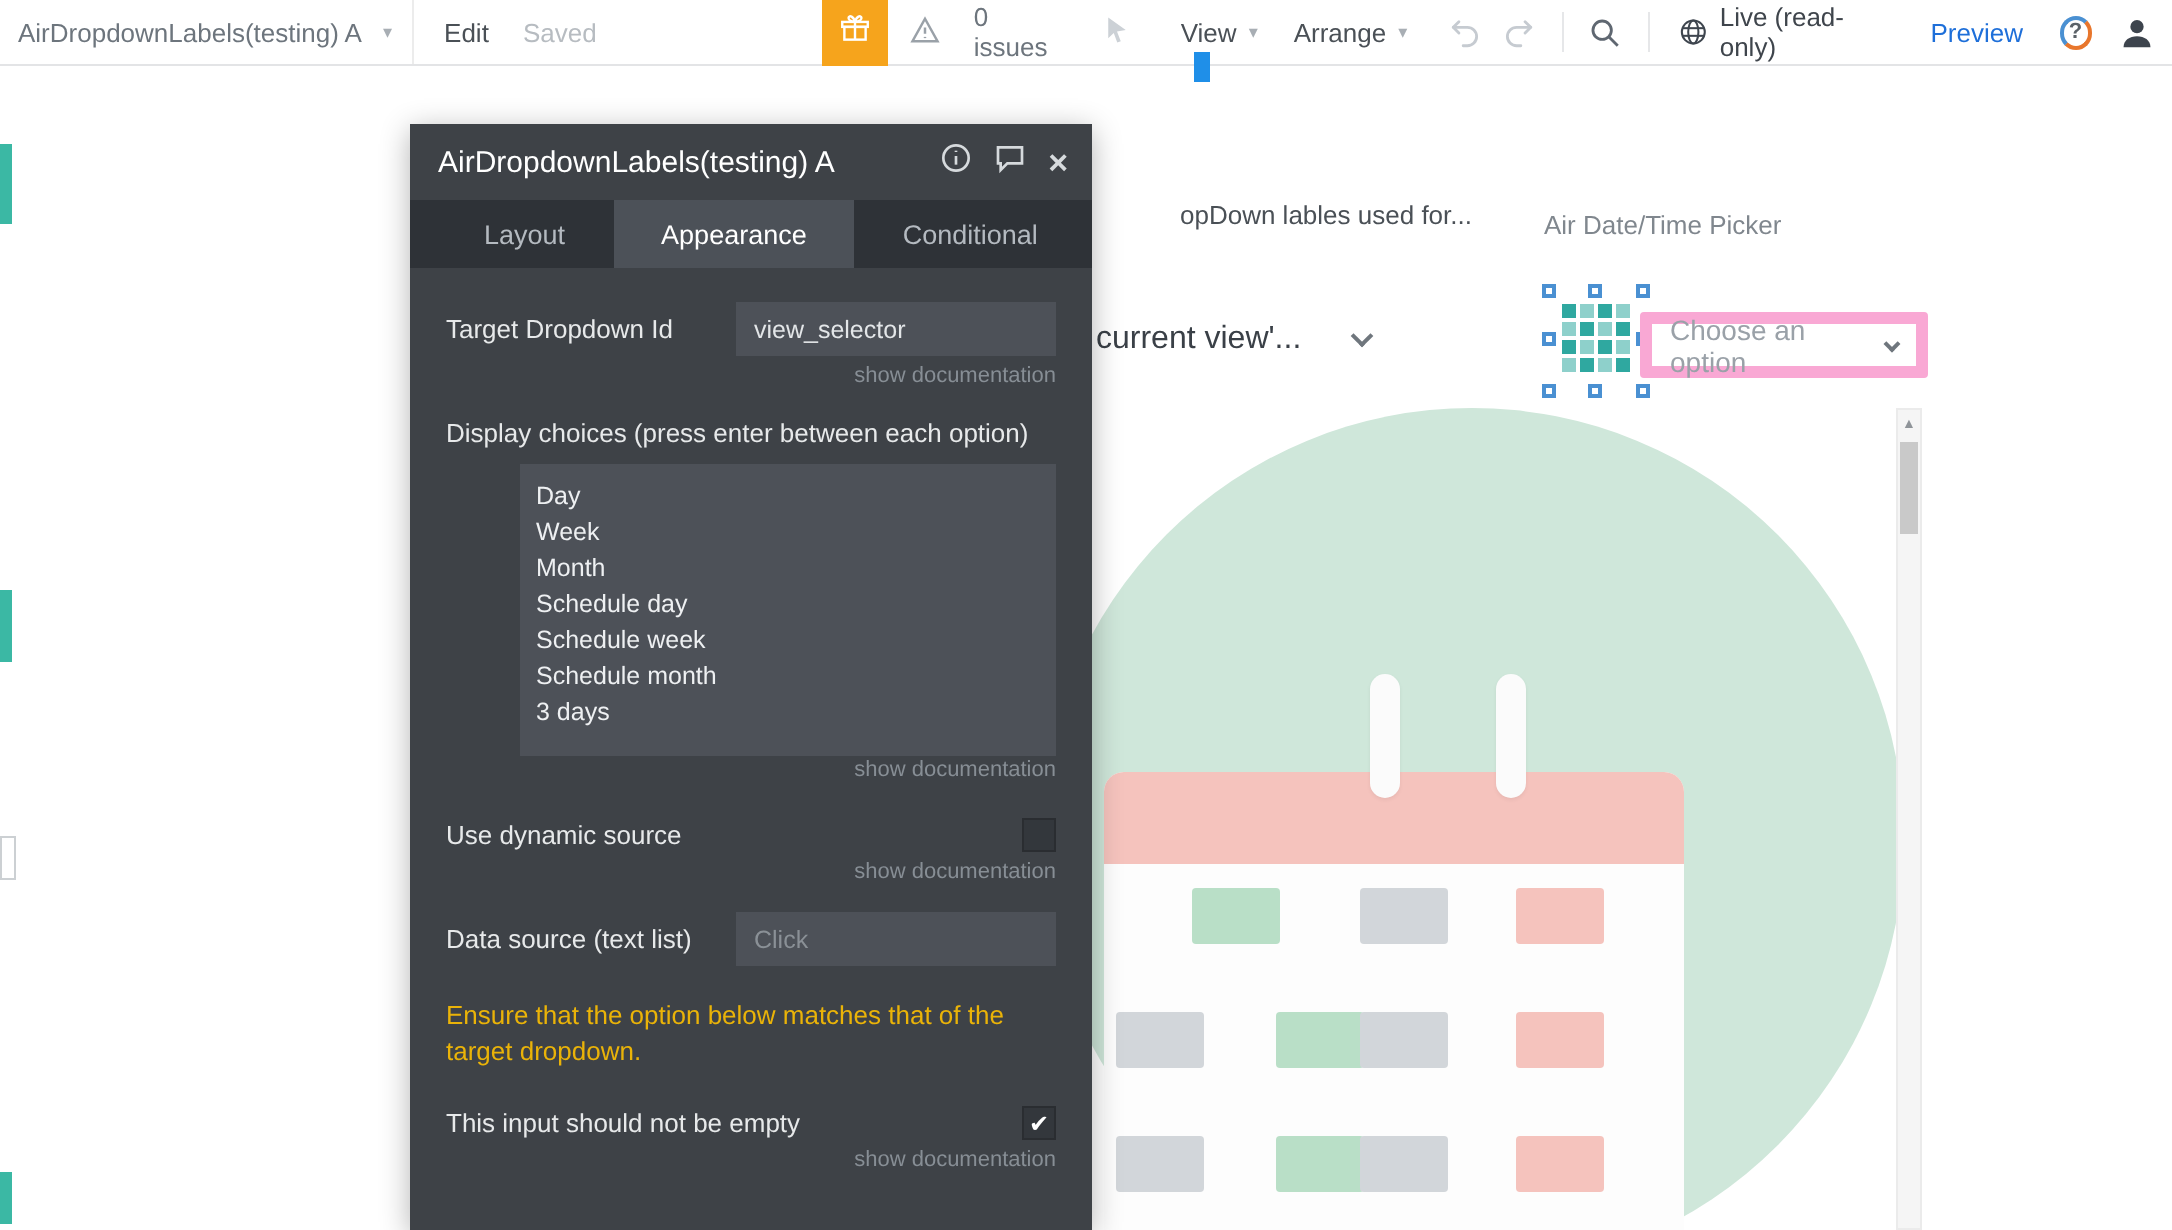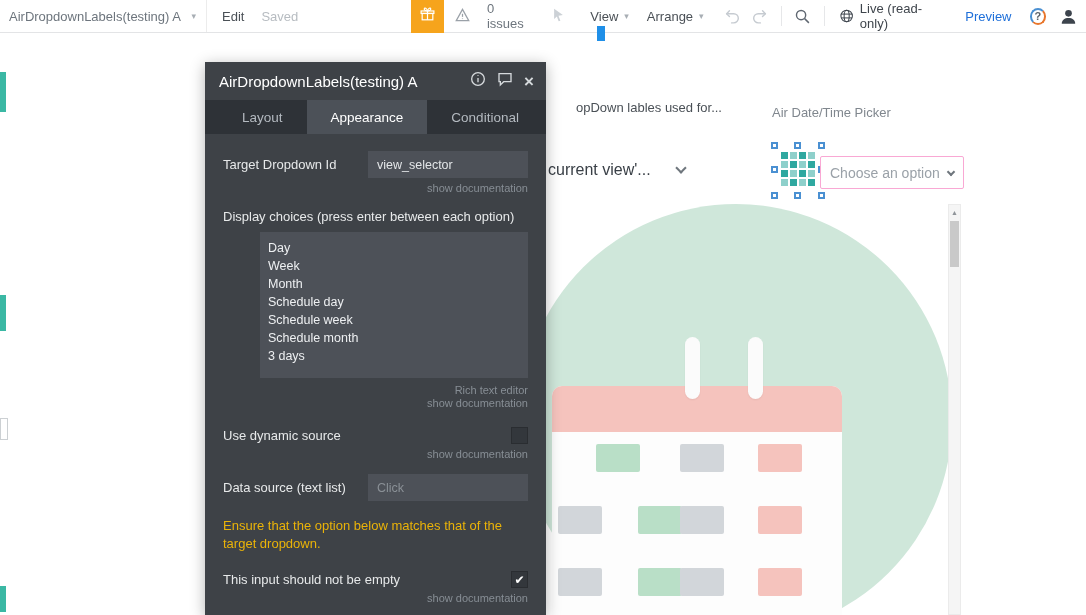--- a/index.html
+++ b/index.html
@@ -31,30 +31,30 @@
     color:#5b6268; display:flex; align-items:center; justify-content:center; cursor:pointer; }
   .tb-user { margin-left:13px; margin-right:8px; display:flex; cursor:pointer; }
 
   
   .canvas { position:absolute; left:0; top:33px; width:1086px; height:582px; background:#fff; z-index:1; }
   .blue-handle { position:absolute; left:597px; top:26px; width:8px; height:15px;
     background:var(--selection-blue,#1f8fe8); z-index:30; }
   .edge-mark { position:absolute; left:0; width:6px; background:#3bb8a4; }
   .edge-box  { position:absolute; left:0; top:385px; width:8px; height:22px; background:#fff; border:1px solid #ccd0d3; }
 
-  .caption { position:absolute; left:576px; top:67px; color:#4a5056; font-size:13px;text-align:right; }
+  .caption { position:absolute; left:590px; top:67px; color:#4a5056; font-size:13px;text-align:right; }
   .picker-label { position:absolute; left:772px; top:72px; color:#80878e; font-size:13px; }
 
   .view-dd { position:absolute; left:548px; top:128px; display:flex; align-items:center; gap:26px;
     color:#3a4047; font-size:16px; cursor:pointer; }
   .chev { width:8px; height:8px; border-right:2px solid #6f767d; border-bottom:2px solid #6f767d;
     transform:rotate(45deg); margin-top:-4px; }
 
   .choose-dd { position:absolute; left:820px; top:123px; width:144px; height:33px; background:#fff;
-    border:1px solid #f9a8d4; border-radius:2px; display:flex; align-items:center; justify-content:space-between;
+    border:6px solid #f9a8d4; border-radius:2px; display:flex; align-items:center; justify-content:space-between;
     padding:0 9px; color:#9aa1a8; font-size:14px; cursor:pointer; }
   .choose-dd .chev { width:6px; height:6px; margin-top:-2px; }
 
   .sel-el { position:absolute; left:775px; top:113px; width:46px; height:49px; }
   .sel-el .ic { position:absolute; left:5px; top:5px; }
   .handle { position:absolute; width:7px; height:7px; background:#fff; border:2px solid #4a90d2; }
 
   .mint-circle { position:absolute; left:520px; top:171px; width:432px; height:432px; border-radius:50%;
     background:var(--mint,#cfe7da); }
   .cal-card { position:absolute; left:552px; top:353px; width:290px; height:262px; background:#fdfdfd;
@@ -314,21 +314,20 @@
     <div class="doc">show documentation</div>
 
     <div class="sect-label">Display choices (press enter between each option)</div>
     <div class="choices">Day
 Week
 Month
 Schedule day
 Schedule week
 Schedule month
 3 days</div>
-    <div class="hint">Rich text editor</div>
     <div class="doc" style="margin-top:1px;">show documentation</div>
 
     <div class="frow mt18">
       <span class="flabel">Use dynamic source</span>
       <span class="cb"></span>
     </div>
     <div class="doc">show documentation</div>
 
     <div class="frow mt14">
       <span class="flabel">Data source (text list)</span>

